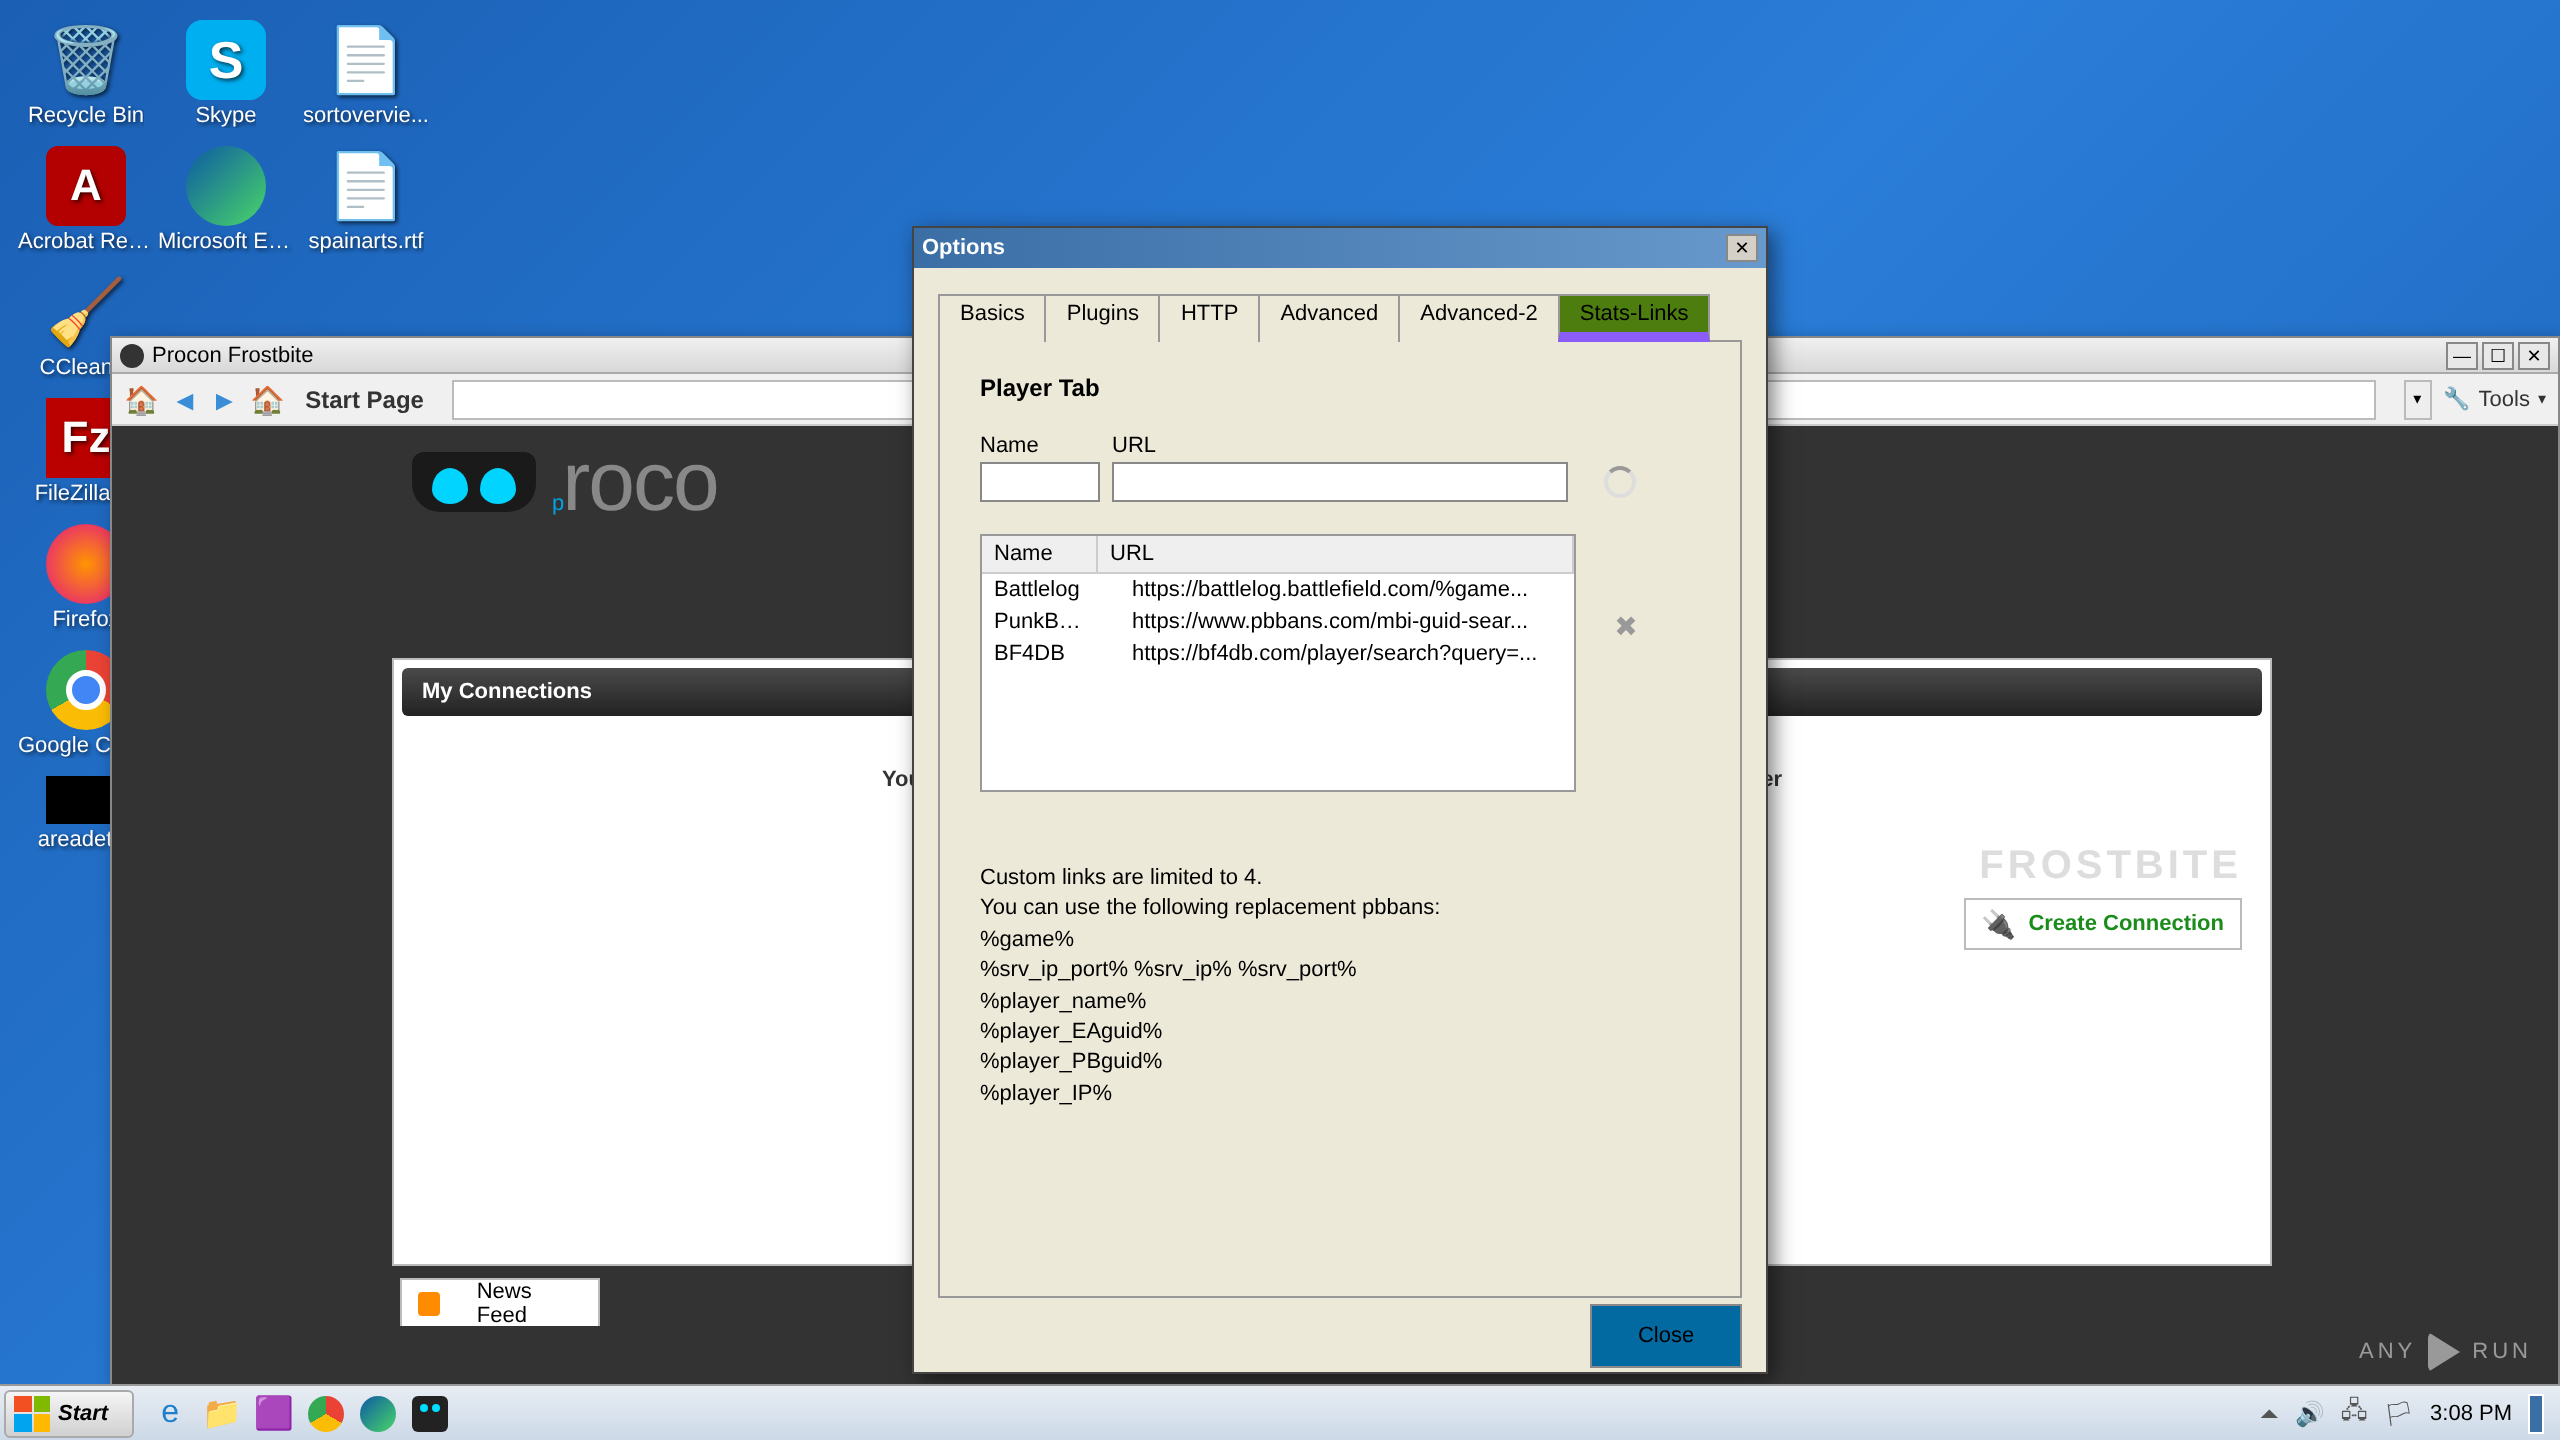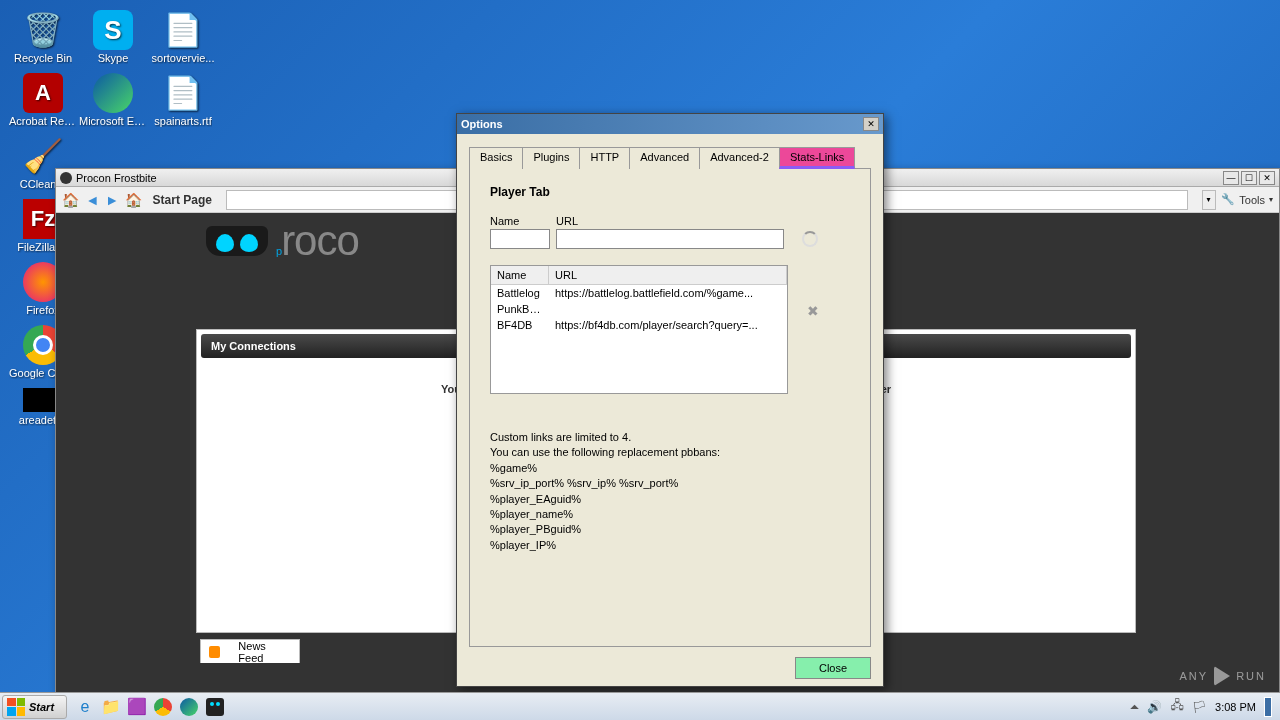--- a/index.html
+++ b/index.html
@@ -46,48 +46,48 @@
 .news-tab .rss { width:12px; height:12px; background:#ff8c00; border-radius:2px; }
 
 
 .options-dialog { position: absolute; left: 456px; top: 113px; width: 428px; height: 574px; background: #ece9d8; border: 1px solid #444; box-shadow: 3px 3px 10px rgba(0,0,0,0.5); }
 .options-titlebar { height: 20px; background: linear-gradient(to right, #3a6ea5, #6899cc); color: #fff; font-weight: bold; font-size: 11px; padding: 0 4px; display:flex; align-items:center; }
 .options-titlebar .xbtn { margin-left:auto; width:16px; height:14px; background:#d4d0c8; border:1px solid #888; display:flex; align-items:center; justify-content:center; color:#000; font-size:9px; cursor:pointer; font-weight:normal; }
 
 .options-body { padding: 12px; height: calc(100% - 56px); }
 .tabs { display:flex; border-bottom:1px solid #999; }
 .tab { padding: 3px 10px; border:1px solid #999; border-bottom:none; background:#ece9d8; margin-right:-1px; cursor:pointer; font-size:11px; position:relative; top:1px; }
-.tab.active { background:#ec4899; border-bottom:3px solid #8b5cf6; z-index:2; }
+.tab.active { background:#4d7c0f; border-bottom:5px solid #8b5cf6; z-index:2; }
 .tab-content { border:1px solid #999; border-top:none; padding: 16px 20px; height: 478px; background:#ece9d8; }
 
 .section-hdr { font-weight:bold; font-size:12px; margin-bottom: 16px; }
 .form-row { display:flex; gap:6px; margin-bottom:6px; align-items:flex-end; }
 .form-col label { font-size:11px; display:block; margin-bottom:2px; }
 .form-col input { border:1px solid #888; background:#fff; height:20px; padding:0 3px; font-size:11px; }
 .input-name { width: 60px; }
 .input-url { width: 228px; }
 .loading-ico { width:16px; height:16px; border:2px solid #ddd; border-top-color:#999; border-radius:50%; margin-left:12px; margin-bottom:2px; }
 
 .links-grid { border:1px solid #999; background:#fff; margin-top:10px; width: 298px; display:inline-block; vertical-align:top; }
 .links-grid-hdr { display:flex; background:#efefef; border-bottom:1px solid #ccc; }
 .links-grid-hdr .col { padding:3px 6px; border-right:1px solid #ccc; font-size:11px; }
 .links-grid-hdr .col-name { width: 58px; }
 .links-grid-hdr .col-url { flex:1; }
-.links-grid-row { display:flex; }
+.links-grid-row { display:flex;gap:11px; }
 .links-grid-row .col { padding:2px 6px; font-size:11px; white-space:nowrap; overflow:hidden; text-overflow:ellipsis; }
 .links-grid-row .col-name { width: 58px; }
 .links-grid-row .col-url { flex:1; width:0; }
 .links-grid-spacer { height: 60px; }
 .del-btn { display:inline-block; vertical-align:top; margin-left:16px; margin-top:48px; font-size:14px; color:#999; cursor:pointer; }
 
 .help-text { margin-top: 36px; font-size:11px; line-height:1.4; }
 .help-text div { margin-bottom:0; }
 
 .options-footer { height: 36px; display:flex; align-items:center; justify-content:flex-end; padding: 0 12px; }
-.close-btn { width: 76px; height: 22px; border:1px solid #888; background:#86efac; cursor:pointer; font-size:11px; }
+.close-btn { width: 76px; height: 32px; border:1px solid #888; background:#0369a1; cursor:pointer; font-size:11px; }
 
 
 .taskbar { position: absolute; bottom: 0; left: 0; width: 100%; height: 28px; background: linear-gradient(#e8edf3, #cdd9e8); border-top: 1px solid #999; display:flex; align-items:center; }
 .start-btn { height: 24px; padding: 0 12px 0 4px; margin: 2px; background: linear-gradient(#f5f5f5, #d0d0d0); border:1px solid #aaa; border-radius: 3px; display:flex; align-items:center; gap:4px; cursor:pointer; font-size:12px; font-style:italic; font-weight:bold; }
 .start-btn .win-logo { width:18px; height:18px; display:grid; grid-template:1fr 1fr/1fr 1fr; gap:1px; }
 .start-btn .win-logo span:nth-child(1){background:#f25022;} .start-btn .win-logo span:nth-child(2){background:#7fba00;} .start-btn .win-logo span:nth-child(3){background:#00a4ef;} .start-btn .win-logo span:nth-child(4){background:#ffb900;}
 .taskbar-items { display:flex; gap:2px; margin-left:4px; }
 .taskbar-items .titem { width:24px; height:22px; display:flex; align-items:center; justify-content:center; cursor:pointer; font-size:16px; }
 .tray { margin-left:auto; display:flex; align-items:center; gap:8px; padding:0 8px; font-size:11px; }
 .tray .tico { font-size:12px; color:#555; }
@@ -187,20 +187,27 @@
             <div class="eye"></div>
             <div class="eye"></div>
           </div>
         </div>
       <div class="txt"><span class="p">p</span>roco</div>
     </div>
     <div class="procon-panel">
       <div class="procon-panel-hdr">My Connections</div>
       <div class="procon-panel-body">
         <span>You do not have any connections. Would you like to connect to a game server or layer</span>
+        <div class="frostbite">
+          <div class="fb-txt">FROSTBITE</div>
+          <div class="create-conn">
+            <span class="plug">🔌</span>
+            <span>Create Connection</span>
+          </div>
+        </div>
       </div>
     </div>
     <div class="news-tab">
       <span class="rss"></span>
       <span>News Feed</span>
     </div>
   </div>
 </div>
 
 <div class="options-dialog">
@@ -235,36 +242,37 @@
           <div class="links-grid-hdr">
             <div class="col col-name">Name</div>
             <div class="col col-url">URL</div>
           </div>
           <div class="links-grid-row">
             <div class="col col-name">Battlelog</div>
             <div class="col col-url">https://battlelog.battlefield.com/%game...</div>
           </div>
           <div class="links-grid-row">
             <div class="col col-name">PunkBu...</div>
+            <div class="col col-url">https://www.pbbans.com/mbi-guid-sear...</div>
           </div>
           <div class="links-grid-row">
             <div class="col col-name">BF4DB</div>
             <div class="col col-url">https://bf4db.com/player/search?query=...</div>
           </div>
           <div class="links-grid-spacer"></div>
         </div>
         <span class="del-btn">✖</span>
       </div>
       <div class="help-text">
         <div>Custom links are limited to 4.</div>
         <div>You can use the following replacement pbbans:</div>
         <div>%game%</div>
         <div>%srv_ip_port%  %srv_ip%  %srv_port%</div>
+        <div>%player_name%</div>
         <div>%player_EAguid%</div>
-        <div>%player_name%</div>
         <div>%player_PBguid%</div>
         <div>%player_IP%</div>
       </div>
     </div>
   </div>
   <div class="options-footer">
     <button class="close-btn">Close</button>
   </div>
 </div>
 

